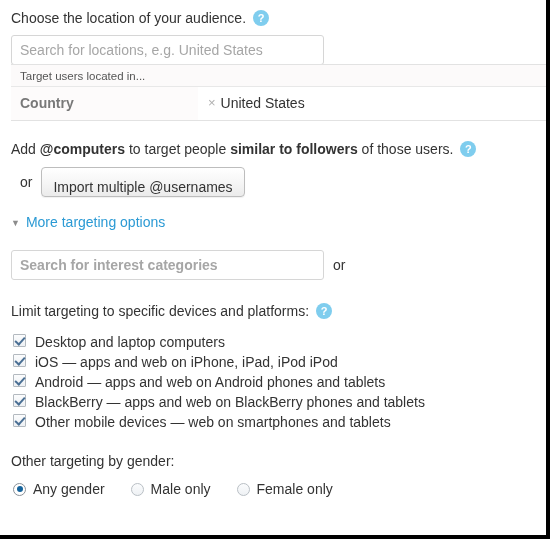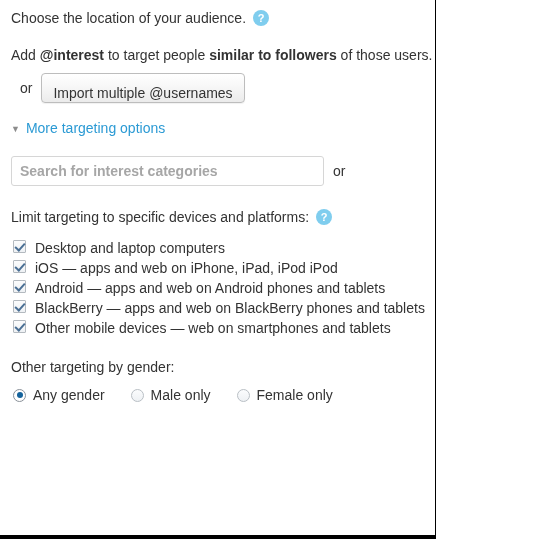--- a/index.html
+++ b/index.html
@@ -10,25 +10,25 @@
   body {
     width: 550px;
     height: 539px;
     font-family: "Liberation Sans", sans-serif;
     color: #333333;
     overflow: hidden;
   }
 
   #page {
     position: relative;
-    width: 436px;
+    width: 550px;
     height: 539px;
     box-sizing: border-box;
     background: #ffffff;
-    border-right: 1px solid #000000;
+    border-right: 4px solid #000000;
     border-bottom: 4px solid #000000;
     overflow: hidden;
   }
 
   #inner {
     position: absolute;
     left: 0;
     top: 0;
     width: 546px;
     height: 535px;
@@ -262,23 +262,40 @@
 <body>
 
 <div id="page">
  <div id="inner">
 
   <div class="prompt pad" style="margin-bottom:2px;">
     <span class="txt">Choose the location of your audience.</span>
     <span class="help-icon">?</span>
   </div>
 
+  <div class="loc-wrap">
+    <input id="location-input" class="txtinput" type="text" placeholder="Search for locations, e.g. United States" style="">
+
+    <table class="loc-table">
+      <tbody>
+        <tr class="loc-head-row">
+          <td colspan="2">Target users located in...</td>
+        </tr>
+        <tr class="loc-body-row">
+          <td class="loc-cat">Country</td>
+          <td class="loc-val">
+            <span class="remove-x">×</span><span>United States</span>
+          </td>
+        </tr>
+      </tbody>
+    </table>
+  </div>
 
   <div class="prompt pad" style="margin-top:20px;">
-    <span><span>Add </span><b>@interest</b><span> to target people </span><b>similar to followers</b><span> of those users.</span></span>
+    <span><span>Add </span><b>@computers</b><span> to target people </span><b>similar to followers</b><span> of those users.</span></span>
     <span class="help-icon">?</span>
   </div>
 
   <div class="input-row" style="margin-top:9px;">
     <span class="or-lbl">or</span>
     <button class="btn">Import multiple @usernames</button>
   </div>
 
   <div class="more-link">
     <span class="caret">▼</span>

